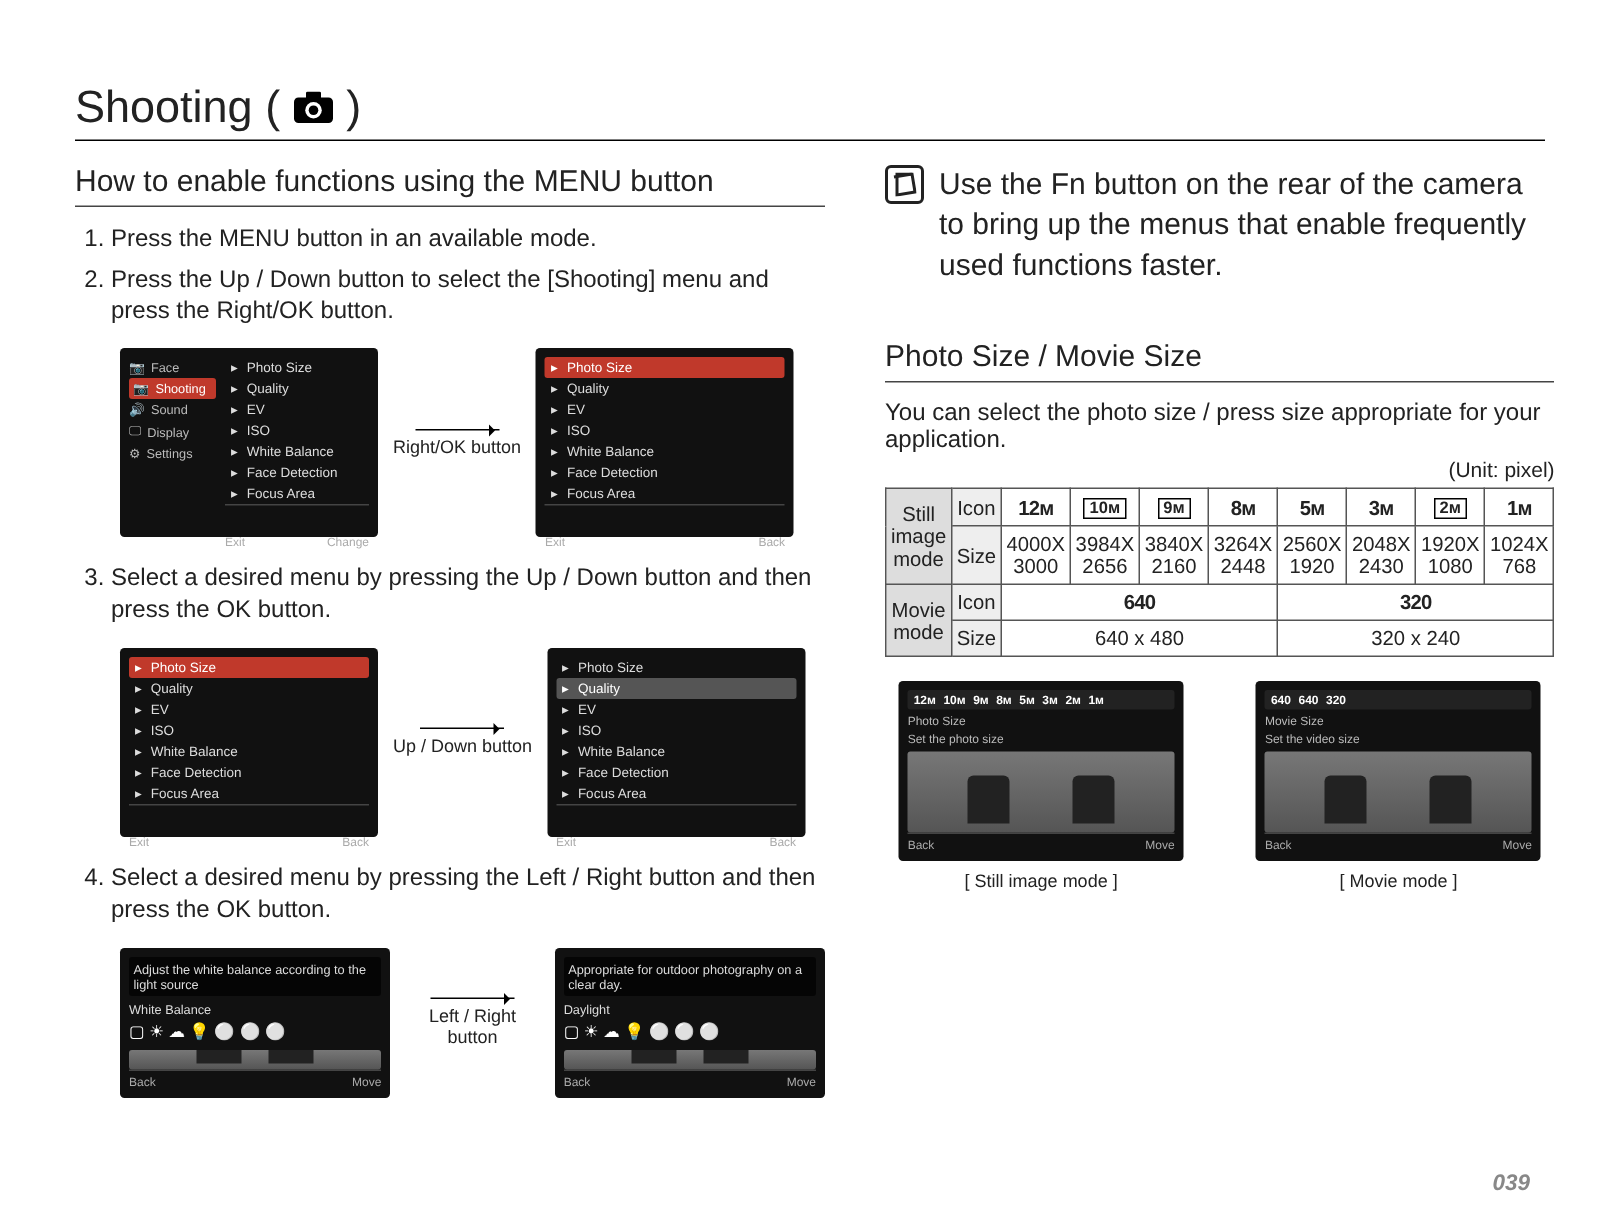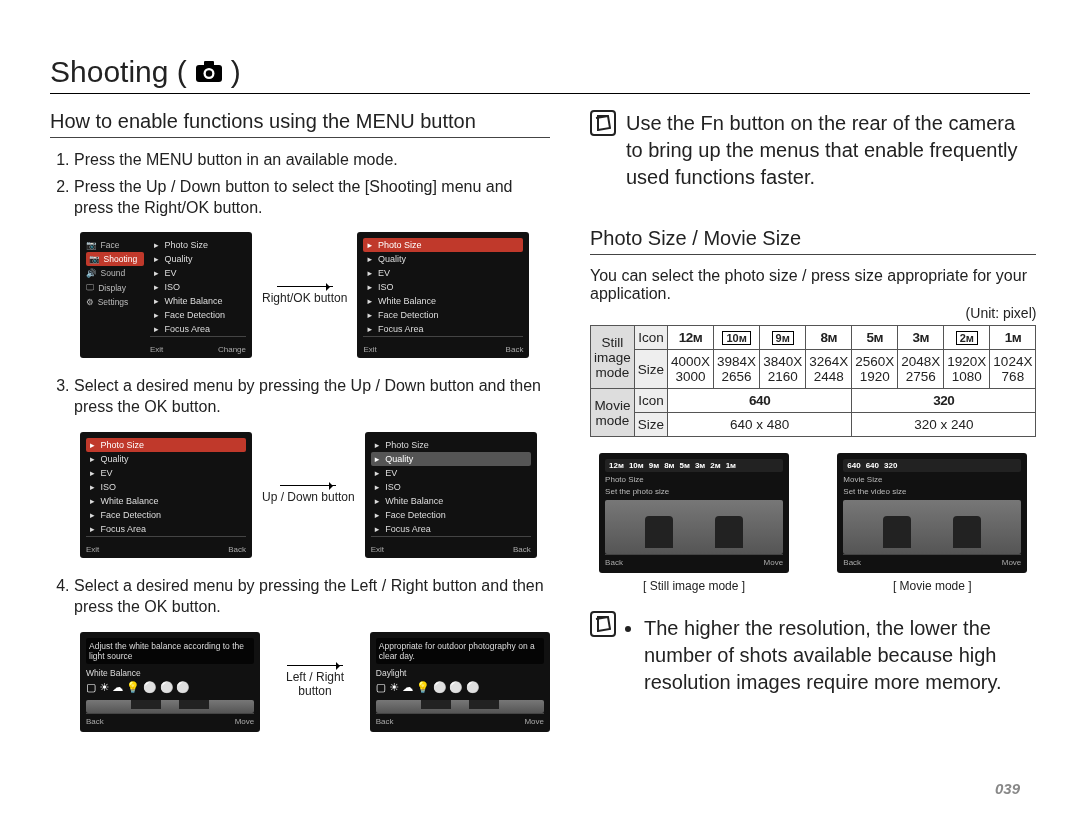--- a/index.html
+++ b/index.html
@@ -60,21 +60,21 @@
     padding:2px 4px;
   }
   .menu-shot .mi.sel { background:#c0392b; color:#fff; border-radius:2px; }
   .menu-shot .mi.selgray { background:#555; color:#fff; border-radius:2px; }
   .menu-shot .leftcol { width:58px; font-size:8.5px; color:#bbb; }
   .menu-shot .leftcol .row { display:flex; align-items:center; gap:4px; padding:2px 0;}
   .menu-shot .leftcol .row.sel { background:#c0392b; color:#fff; border-radius:2px; padding:2px 3px;}
   .menu-shot.two-col { flex-direction:row; gap:6px; }
   .menu-shot .footer {
     display:flex; justify-content:space-between;
-    border-top:1px solid #444; padding-top:8px; font-size:8px;
+    border-top:1px solid #444; padding-top:20px; font-size:8px;
     color:#aaa;
   }
   .arrow-lbl {
     display:flex; flex-direction:column; align-items:center;
     font-size:12px; gap:4px; min-width:70px; text-align:center;
   }
   .arrow-line { width:56px; height:1px; background:#000; position:relative;}
   .arrow-line::after{
     content:''; position:absolute; right:-1px; top:-3px;
     border:4px solid transparent; border-left-color:#000;
@@ -340,21 +340,21 @@
         <td><span class="iconbox">2ᴍ</span></td>
         <td class="iconcell">1ᴍ</td>
       </tr>
       <tr>
         <td class="subhdr">Size</td>
         <td><span>4000X</span><br><span>3000</span></td>
         <td><span>3984X</span><br><span>2656</span></td>
         <td><span>3840X</span><br><span>2160</span></td>
         <td><span>3264X</span><br><span>2448</span></td>
         <td><span>2560X</span><br><span>1920</span></td>
-        <td><span>2048X</span><br><span>2756</span></td>
+        <td><span>2048X</span><br><span>2430</span></td>
         <td><span>1920X</span><br><span>1080</span></td>
         <td><span>1024X</span><br><span>768</span></td>
       </tr>
       <tr>
         <td class="rowhdr" rowspan="2">Movie mode</td>
         <td class="subhdr">Icon</td>
         <td colspan="4" class="iconcell">640</td>
         <td colspan="4" class="iconcell">320</td>
       </tr>
       <tr>
@@ -400,27 +400,16 @@
           <div class="img-area"></div>
           <div class="footer">
               <span>Back</span>
               <span>Move</span>
             </div>
         </div>
         <div>[ Movie mode ]</div>
       </div>
     </div>
 
-    <div class="tip-box">
-      <div class="tip-icon">
-        <svg width="16" height="16" viewBox="0 0 16 16">
-            <path d="M3 1 L13 1 L15 13 L3 15 Z" fill="none" stroke="#222" stroke-width="2"></path>
-            <line x1="1" y1="3" x2="13" y2="1" stroke="#222" stroke-width="2"></line>
-          </svg>
-      </div>
-      <ul class="bullets">
-        <li>The higher the resolution, the lower the number of shots available because high resolution images require more memory.</li>
-      </ul>
-    </div>
   </div>
 </div>
 
 <div class="page-num">039</div>
 
 </body></html>

